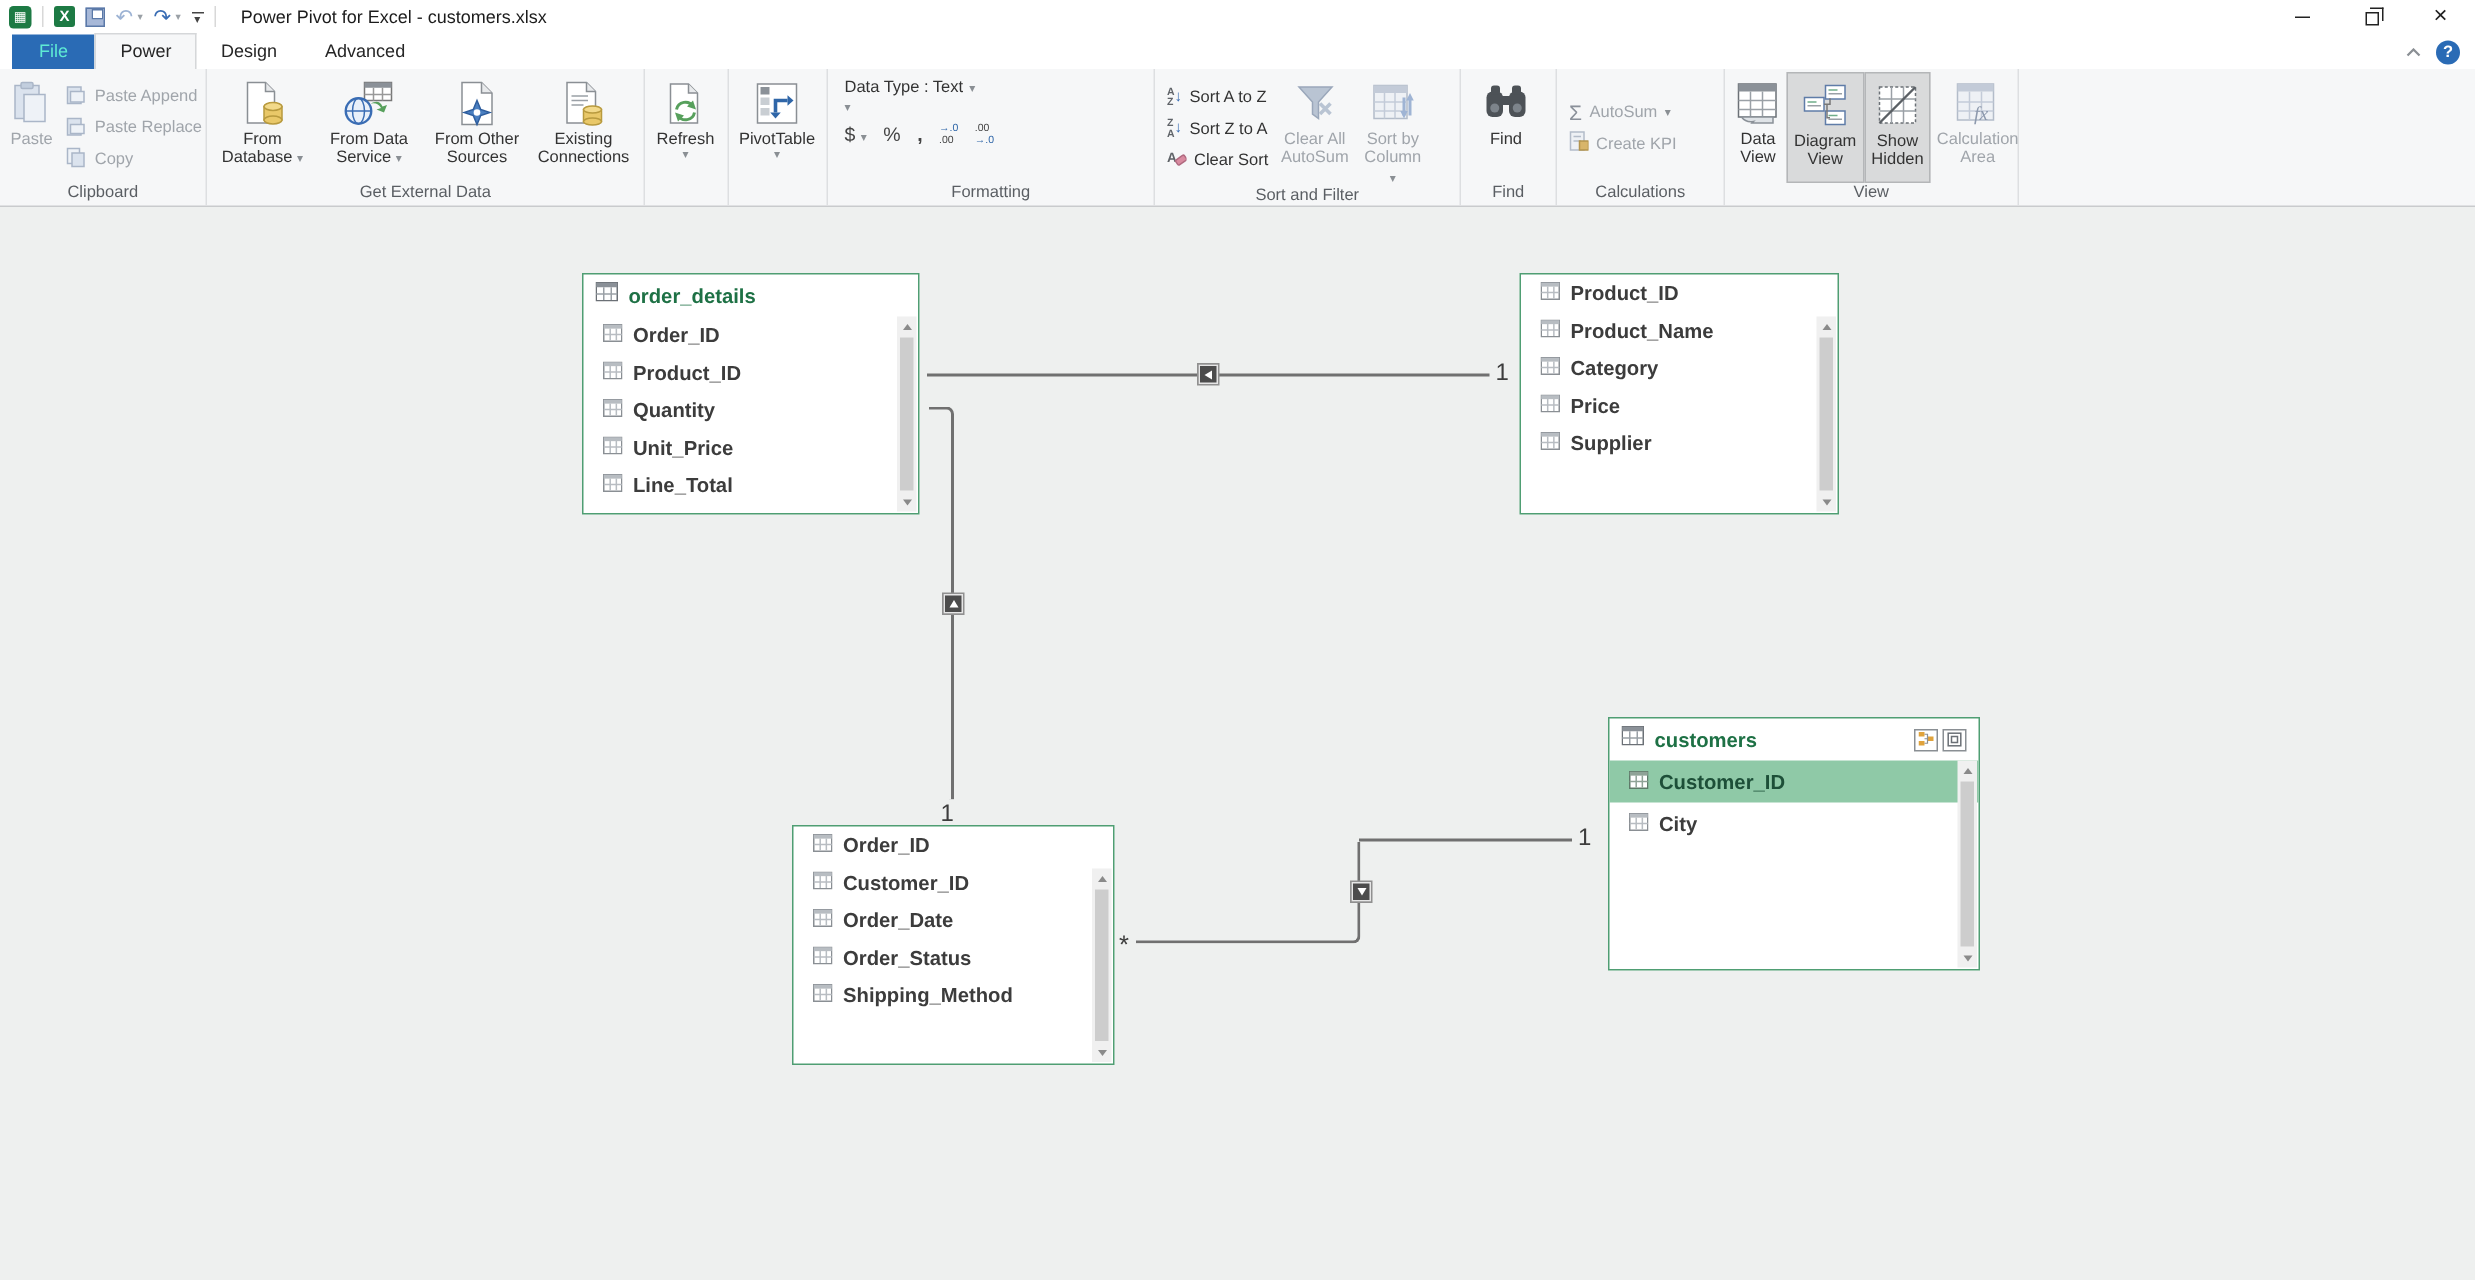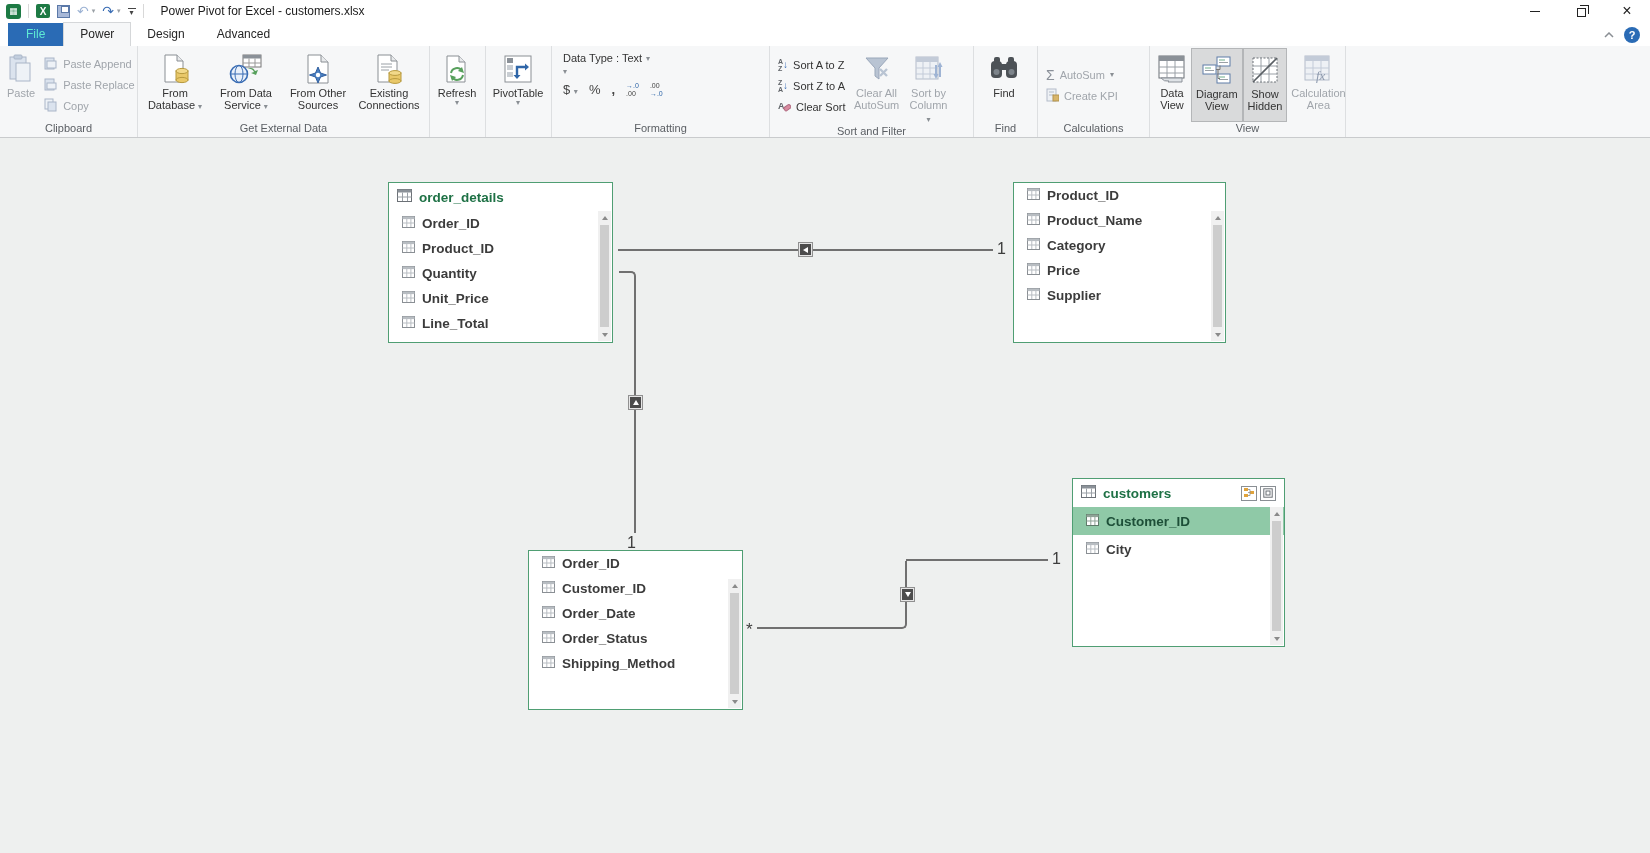--- a/index.html
+++ b/index.html
@@ -682,21 +682,21 @@
         <span class="sarr">
           <span class="tri-up"></span>
         </span>
         <span class="sthumb"></span>
         <span class="sarr">
           <span class="tri-down"></span>
         </span>
       </div>
   </div>
 
-  <div class="entity rows28" style="left:1072px;top:340px;width:213px;height:169px">
+  <div class="entity rows28" style="left:1072px;top:340px;width:248px;height:169px">
     <div class="entity-header">
       <span class="tblicon-lg"><svg width="15" height="13" viewBox="0 0 15 13">
             <rect x=".5" y=".5" width="14" height="12" fill="#fff" stroke="#6b7076"></rect>
             <rect x=".5" y=".5" width="14" height="3" fill="#8b9198"></rect>
             <line x1="5.5" y1="3.5" x2="5.5" y2="12" stroke="#9aa0a6"></line>
             <line x1="10.5" y1="3.5" x2="10.5" y2="12" stroke="#9aa0a6"></line>
             <line x1=".5" y1="8" x2="14.5" y2="8" stroke="#9aa0a6"></line>
           </svg></span>
       <span class="entity-title">customers</span>
       <span class="hdr-tools">

